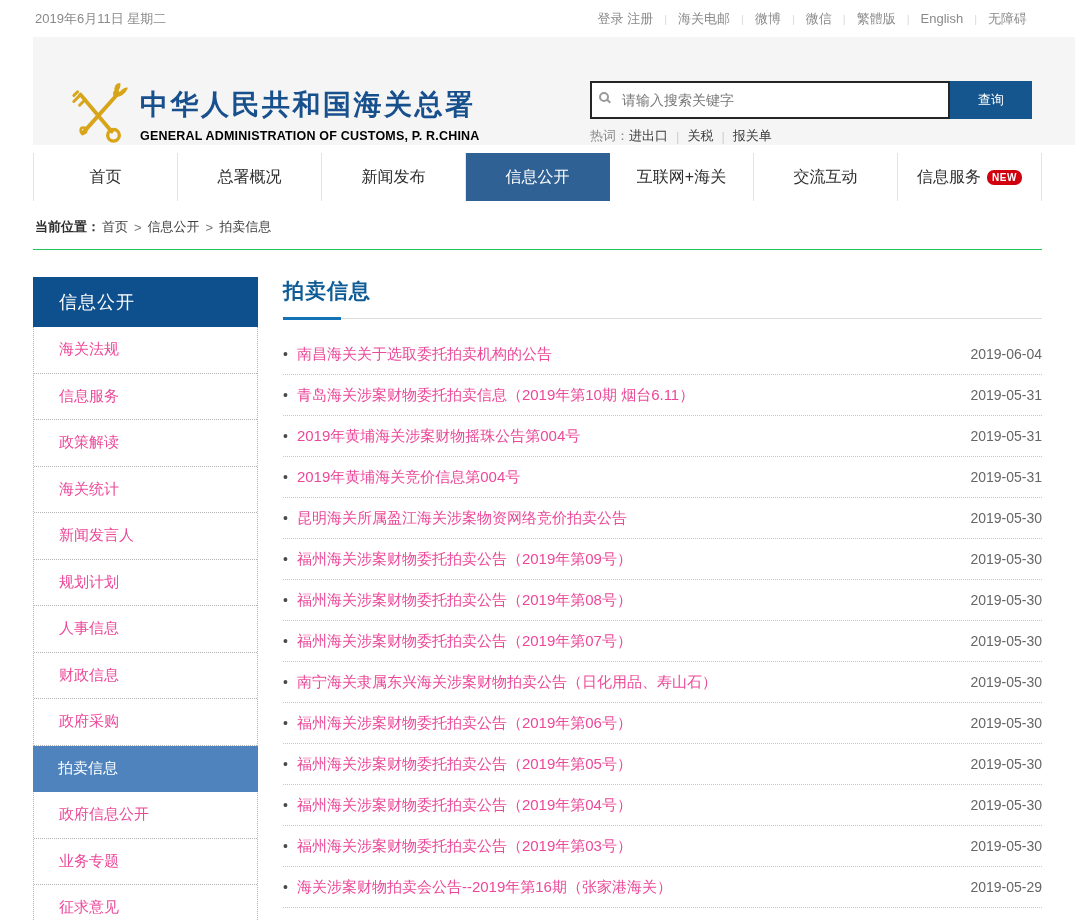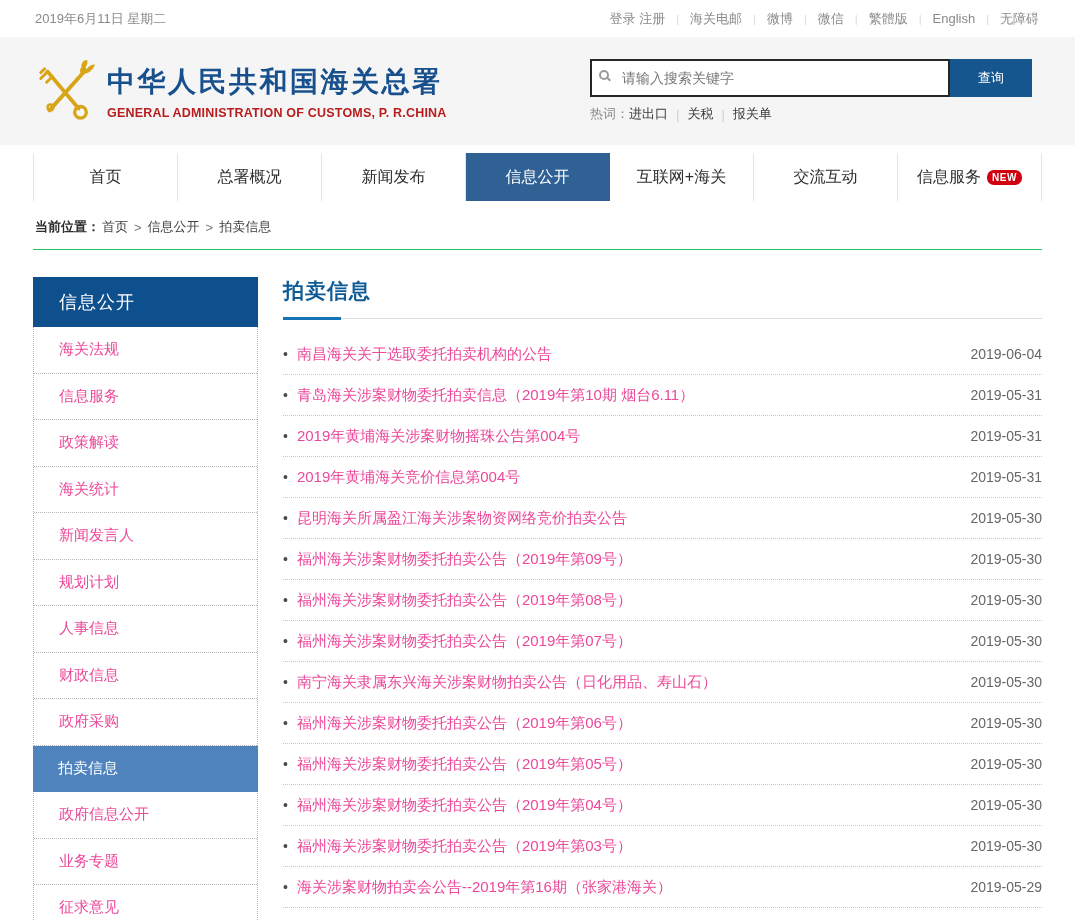--- a/index.html
+++ b/index.html
@@ -1,31 +1,31 @@
 <!DOCTYPE html>
 <html><head>
 <meta charset="utf-8">
 <style>
   * { margin:0; padding:0; box-sizing:border-box; }
   html,body { background:#fff; }
   body { font-family:"Liberation Sans","DejaVu Sans",sans-serif; width:1075px; height:920px; overflow:hidden; }
   .page { width:1075px; height:920px; overflow:hidden; background:#fff; }
 
   
-  .topbar { height:37px; display:flex; align-items:center; justify-content:space-between; padding:0 36px 0 35px; font-size:13px; color:#8a8a8a; background:#fff; }
+  .topbar { height:37px; display:flex; align-items:center; justify-content:space-between; padding:0 48px 0 35px; font-size:13px; color:#8a8a8a; background:#fff; }
   .topbar-right { display:flex; align-items:center; }
   .topbar-right a { color:#8a8a8a; text-decoration:none; cursor:pointer; }
   .tsep { color:#d9d9d9; margin:0 11px; font-size:11px; }
 
   
-  .header { height:108px; background:#f5f5f6; display:flex; align-items:center; justify-content:space-between; padding:0 43px 0 33px; }
+  .header { height:108px; background:#f5f5f6; display:flex; align-items:flex-end; justify-content:space-between; padding:0 43px 0 33px;margin-left:33px; }
   .brand { display:flex; align-items:center; }
   .brand svg { width:64px; height:62px; margin-right:10px; }
   .brand-cn { font-size:28px; font-weight:bold; color:#17508c; letter-spacing:2.5px; }
-  .brand-en { font-size:12.5px; font-weight:bold; color:#b91c1c; margin-top:5px; letter-spacing:0.2px; }
+  .brand-en { font-size:12.5px; font-weight:bold; color:#000000; margin-top:5px; letter-spacing:0.2px; }
 
   .search-box { width:442px; }
   .search-row { display:flex; }
   .search-input-wrap { position:relative; flex:1; }
   .search-input-wrap input { width:100%; height:38px; border:2px solid #262626; padding:0 8px 0 30px; font-size:14px; color:#333; outline:none; background:#fff; }
   .search-input-wrap input::placeholder { color:#777; }
   .mag-icon { position:absolute; left:9px; top:11px; width:14px; height:14px; }
   .mag-icon span { display:block; width:10px; height:10px; border:2px solid #9a9a9a; border-radius:50%; position:relative; }
   .mag-icon span::after { content:""; position:absolute; width:5px; height:2px; background:#9a9a9a; transform:rotate(45deg); right:-4px; bottom:-2px; }
   .search-btn { width:82px; height:38px; background:#15568f; color:#fff; border:none; font-size:13px; cursor:pointer; }

